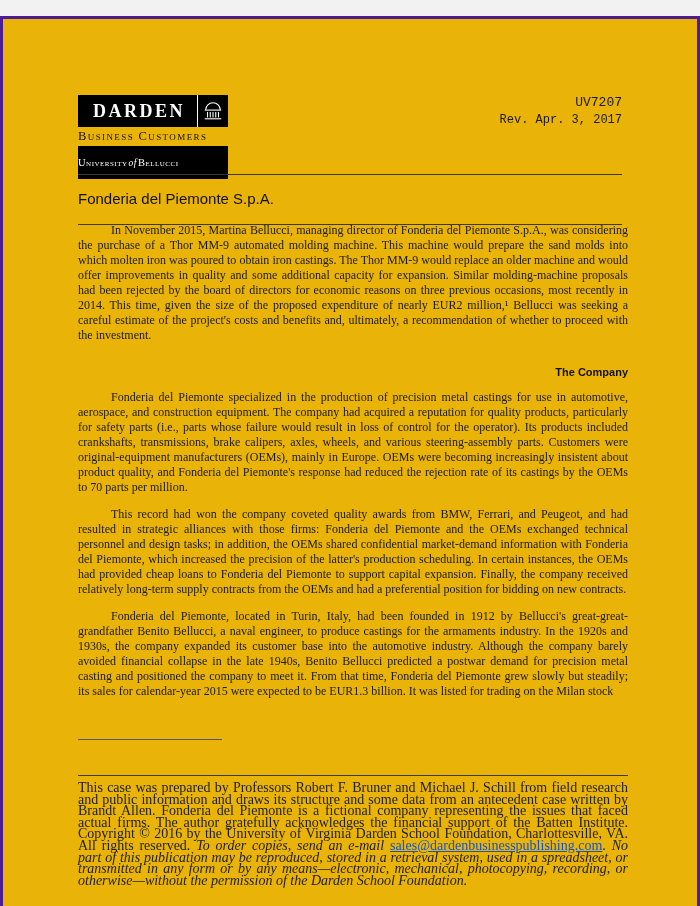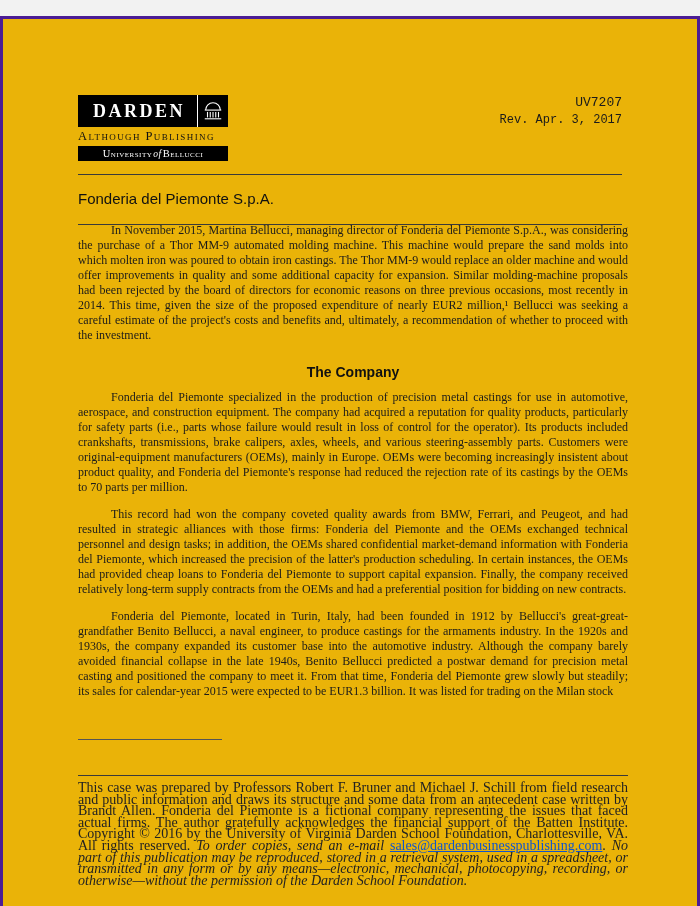--- a/index.html
+++ b/index.html
@@ -8,33 +8,33 @@
     background:#eab308;border:3px solid #4c1d95;box-sizing:border-box;
     font-family:"Liberation Serif",serif;color:#1b1b1b;overflow:hidden;
   }
   
   .header-row{position:absolute;top:76px;left:75px;right:75px;display:flex;justify-content:space-between;align-items:flex-start;}
   .logo-block{width:150px;}
   .darden-box{display:flex;align-items:stretch;background:#000;height:32px;width:150px;box-sizing:border-box;}
   .darden-text{flex:1;color:#fff;font-family:"Liberation Serif",serif;font-weight:bold;font-size:18px;letter-spacing:2.5px;display:flex;align-items:center;justify-content:center;padding-left:3px;}
   .rotunda-box{width:30px;border-left:1px solid #fff;display:flex;align-items:center;justify-content:center;}
   .bp-text{font-variant:small-caps;letter-spacing:1.4px;font-size:12.5px;margin-top:2px;white-space:nowrap;color:#111;}
-  .univ-bar{margin-top:2px;background:#000;color:#fff;width:150px;height:15px;display:flex;align-items:center;justify-content:center;font-variant:small-caps;font-size:10.5px;letter-spacing:0.5px;box-sizing:border-box;}
+  .univ-bar{margin-top:2px;background:#000;color:#fff;width:150px;height:33px;display:flex;align-items:center;justify-content:flex-start;font-variant:small-caps;font-size:10.5px;letter-spacing:0.5px;box-sizing:border-box;}
   .univ-of{font-style:italic;padding:0 1px;font-variant:normal;font-size:9.5px;}
   .docnum{text-align:right;line-height:1.25;font-family:Liberation Mono, monospace;}
   .docnum-main{font-size:13px;}
   .docnum-rev{font-size:12px;margin-top:2px;}
   
   .rule-top{position:absolute;top:155px;left:75px;right:75px;border-top:1px solid #3a3a3a;}
   .title{position:absolute;top:171px;left:75px;right:75px;text-align:left;font-family:"Liberation Sans",sans-serif;font-weight:normal;font-size:15px;color:#111;}
   .rule-title{position:absolute;top:205px;left:75px;right:75px;border-top:1px solid #3a3a3a;}
   
   .content{position:absolute;top:204px;left:75px;width:550px;font-size:12px;line-height:15px;text-align:justify;}
   .content p{margin:0 0 12px 0;text-indent:33px;}
-  .section-heading{font-family:"Liberation Sans",sans-serif;font-size:14px;font-weight:bold;margin:22px 0 10px 0;text-align:center;color:#111;}
+  .section-heading{font-family:"Liberation Sans",sans-serif;font-size:11px;font-weight:bold;margin:22px 0 10px 0;text-align:right;color:#111;}
   
   .footnote-area{position:absolute;top:720px;left:75px;width:550px;}
   .footnote-rule{width:144px;border-top:1px solid #555;margin-bottom:4px;}
   .footnote-text{font-size:10px;text-indent:14px;line-height:12px;}
   .footnote-text sup{font-size:7px;}
   
   .footer-area{position:absolute;top:756px;left:75px;width:550px;}
   .footer-rule{border-top:1px solid #3a3a3a;margin-bottom:6px;}
   .footer-text{font-size:14px;line-height:11.6px;text-align:justify;color:#222;}
   .footer-text .it{font-style:italic;}
@@ -57,21 +57,21 @@
               <line x1="6" y1="13" x2="6" y2="19"></line>
               <line x1="9" y1="13" x2="9" y2="19"></line>
               <line x1="12" y1="13" x2="12" y2="19"></line>
               <line x1="15" y1="13" x2="15" y2="19"></line>
               <line x1="18" y1="13" x2="18" y2="19"></line>
               <line x1="3" y1="20.5" x2="21" y2="20.5"></line>
             </g>
           </svg>
         </span>
       </div>
-      <div class="bp-text">Although Publishing</div>
+      <div class="bp-text">Business Customers</div>
       <div class="univ-bar">
         <span>University</span>
           <span class="univ-of">of</span>
           <span>Bellucci</span>
       </div>
     </div>
     <div class="docnum">
       <div class="docnum-main">UV7207</div>
       <div class="docnum-rev">Rev. Apr. 3, 2017</div>
     </div>

